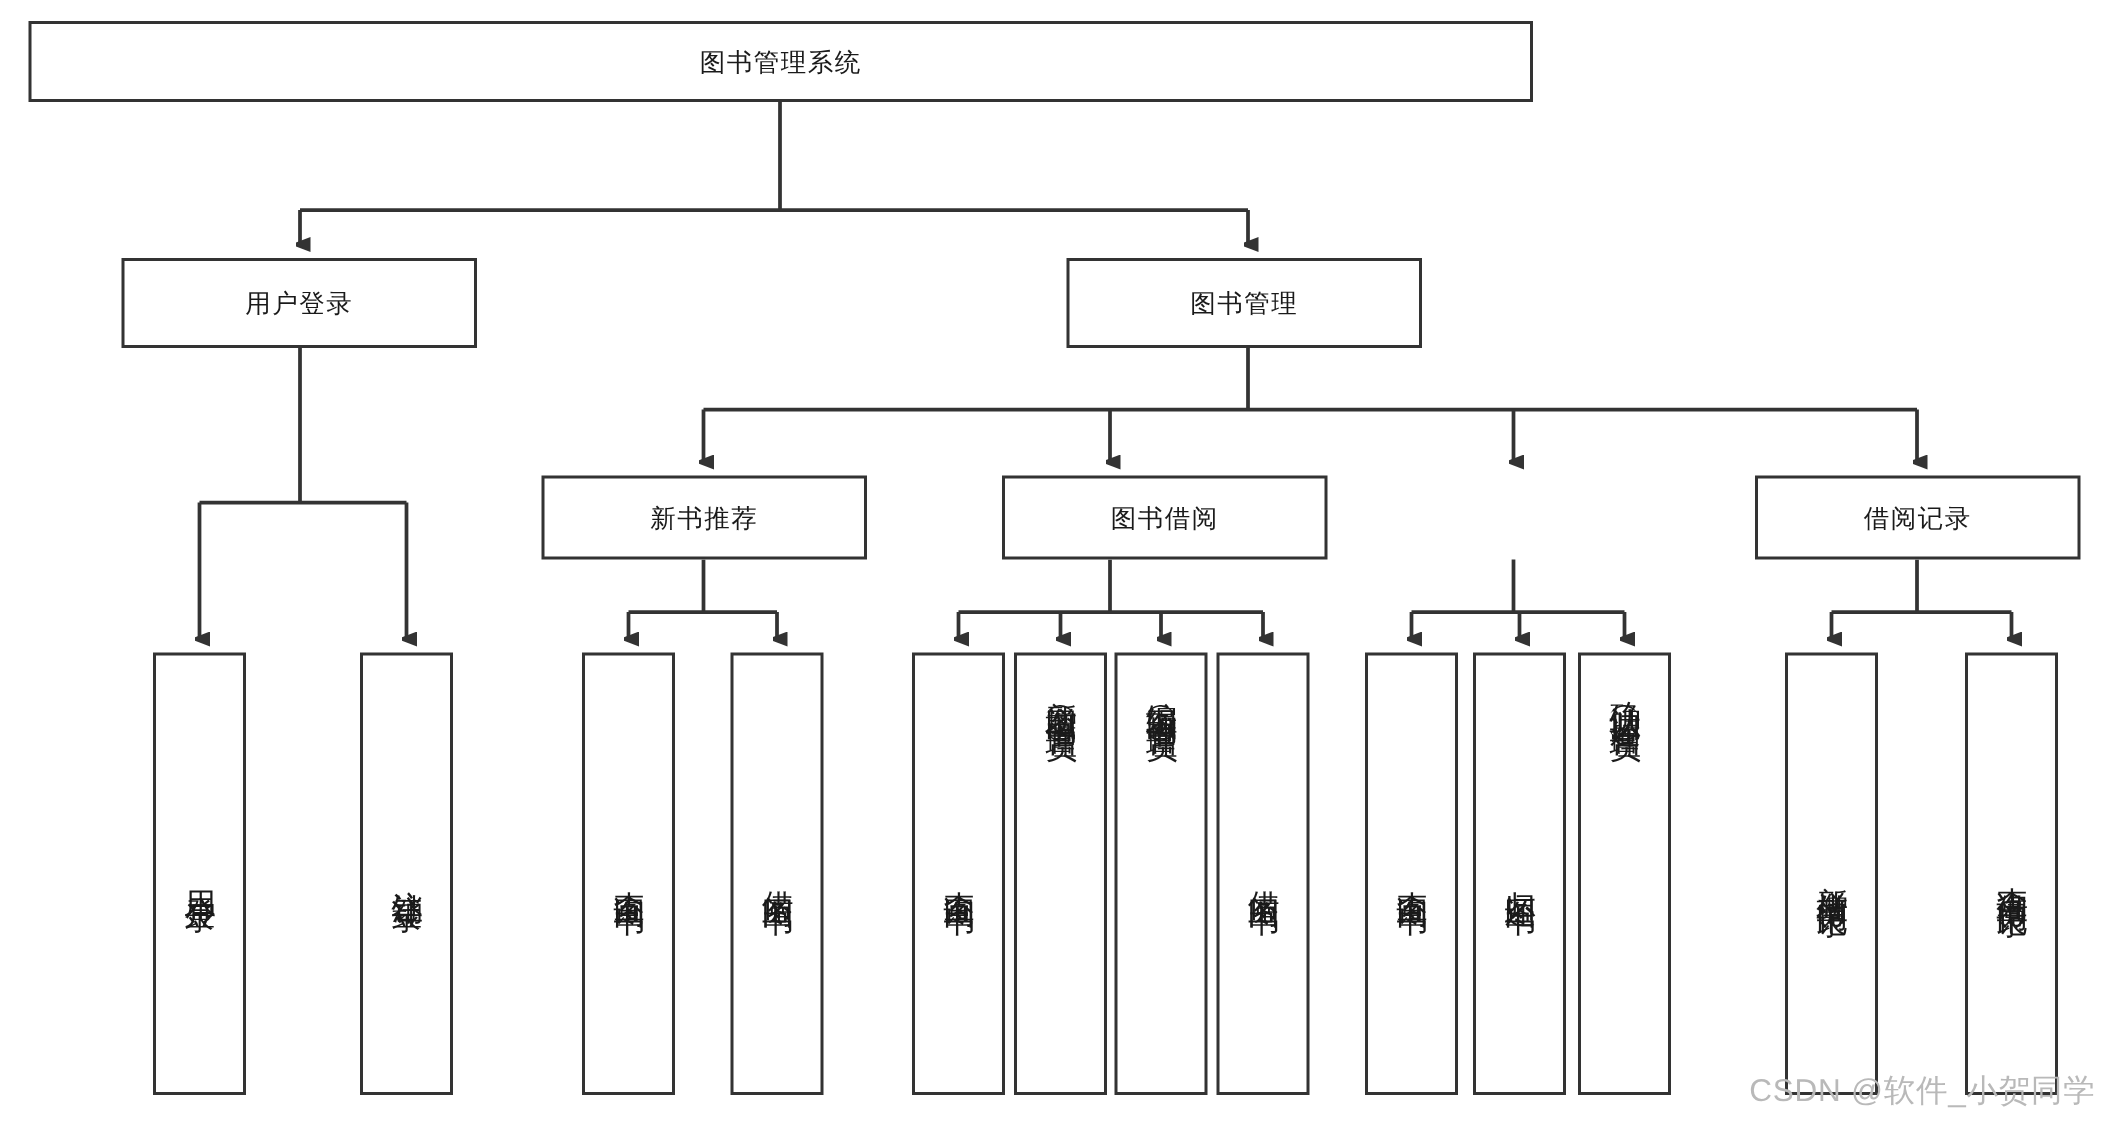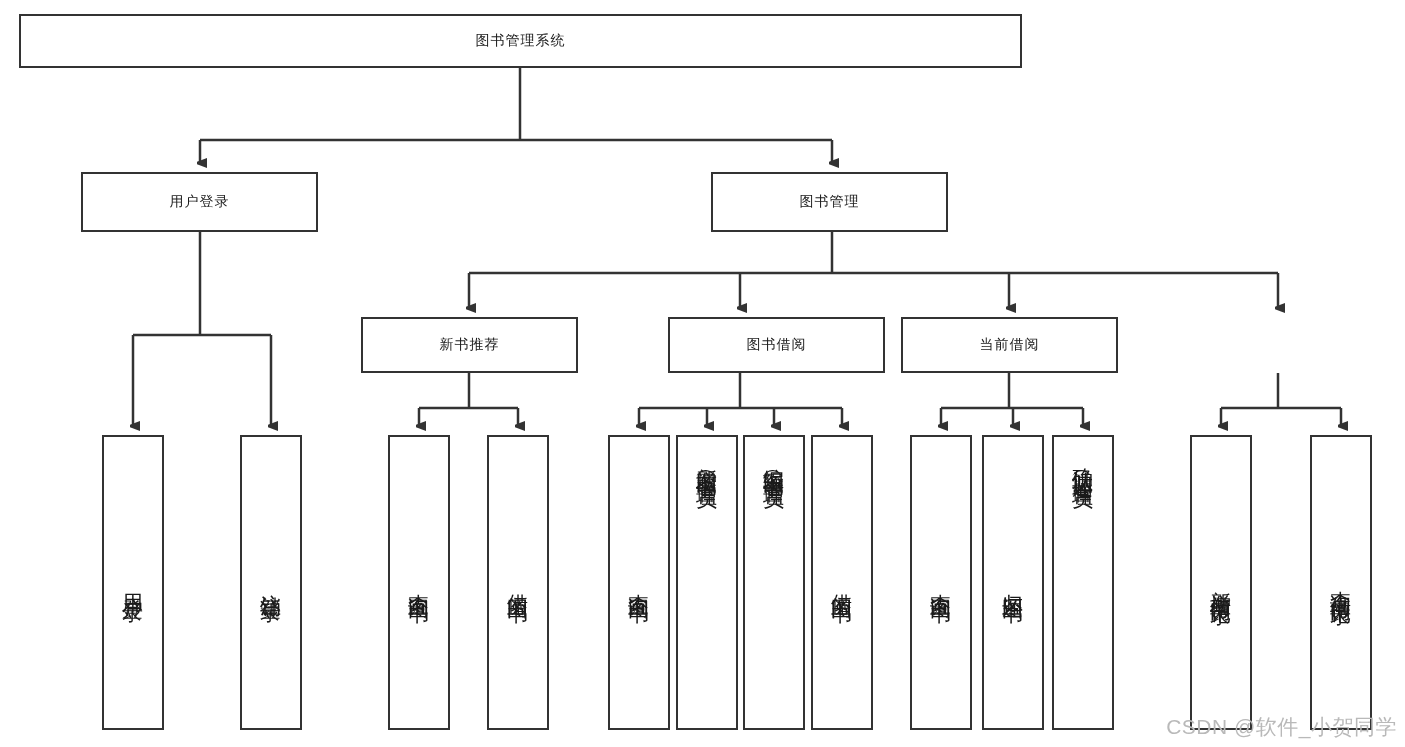--- a/index.html
+++ b/index.html
@@ -29,21 +29,21 @@
     position: absolute;
     box-sizing: border-box;
     border: 2px solid #333333;
     background: #ffffff;
     display: flex;
     align-items: center;
     justify-content: center;
     color: #1a1a1a;
   }
   .node.horiz {
-    font-size: 14px;
+    font-size: 17px;
     letter-spacing: 1px;
   }
   .node.vert {
     font-size: 21px;
     padding-top: 14px;
     align-items: flex-start;
   }
   .node.vert .vlabel {
     writing-mode: vertical-rl;
     text-orientation: upright;
@@ -131,22 +131,22 @@
   <div class="node horiz" style="left: 711px; top: 172px; width: 237px; height: 60px;">
     <span>图书管理</span>
   </div>
 
   <div class="node horiz" style="left: 361px; top: 317px; width: 217px; height: 56px;">
     <span>新书推荐</span>
   </div>
   <div class="node horiz" style="left: 632px; top: 317px; width: 217px; height: 56px; margin-left: 36px;">
     <span>图书借阅</span>
   </div>
-  <div class="node horiz" style="left: 901px; top: 317px; width: 217px; height: 56px;">
-    <span>当前借阅</span>
+  <div class="node horiz" style="left: 1170px; top: 317px; width: 217px; height: 56px;">
+    <span>借阅记录</span>
   </div>
 
   <div class="node vert centered" style="left: 102px; top: 435px; width: 62px; height: 295px;">
     <span class="vlabel">用户登录</span>
   </div>
   <div class="node vert centered" style="left: 240px; top: 435px; width: 62px; height: 295px;">
     <span class="vlabel">注销登录</span>
   </div>
   <div class="node vert centered" style="left: 388px; top: 435px; width: 62px; height: 295px;">
     <span class="vlabel">查询图书</span>

